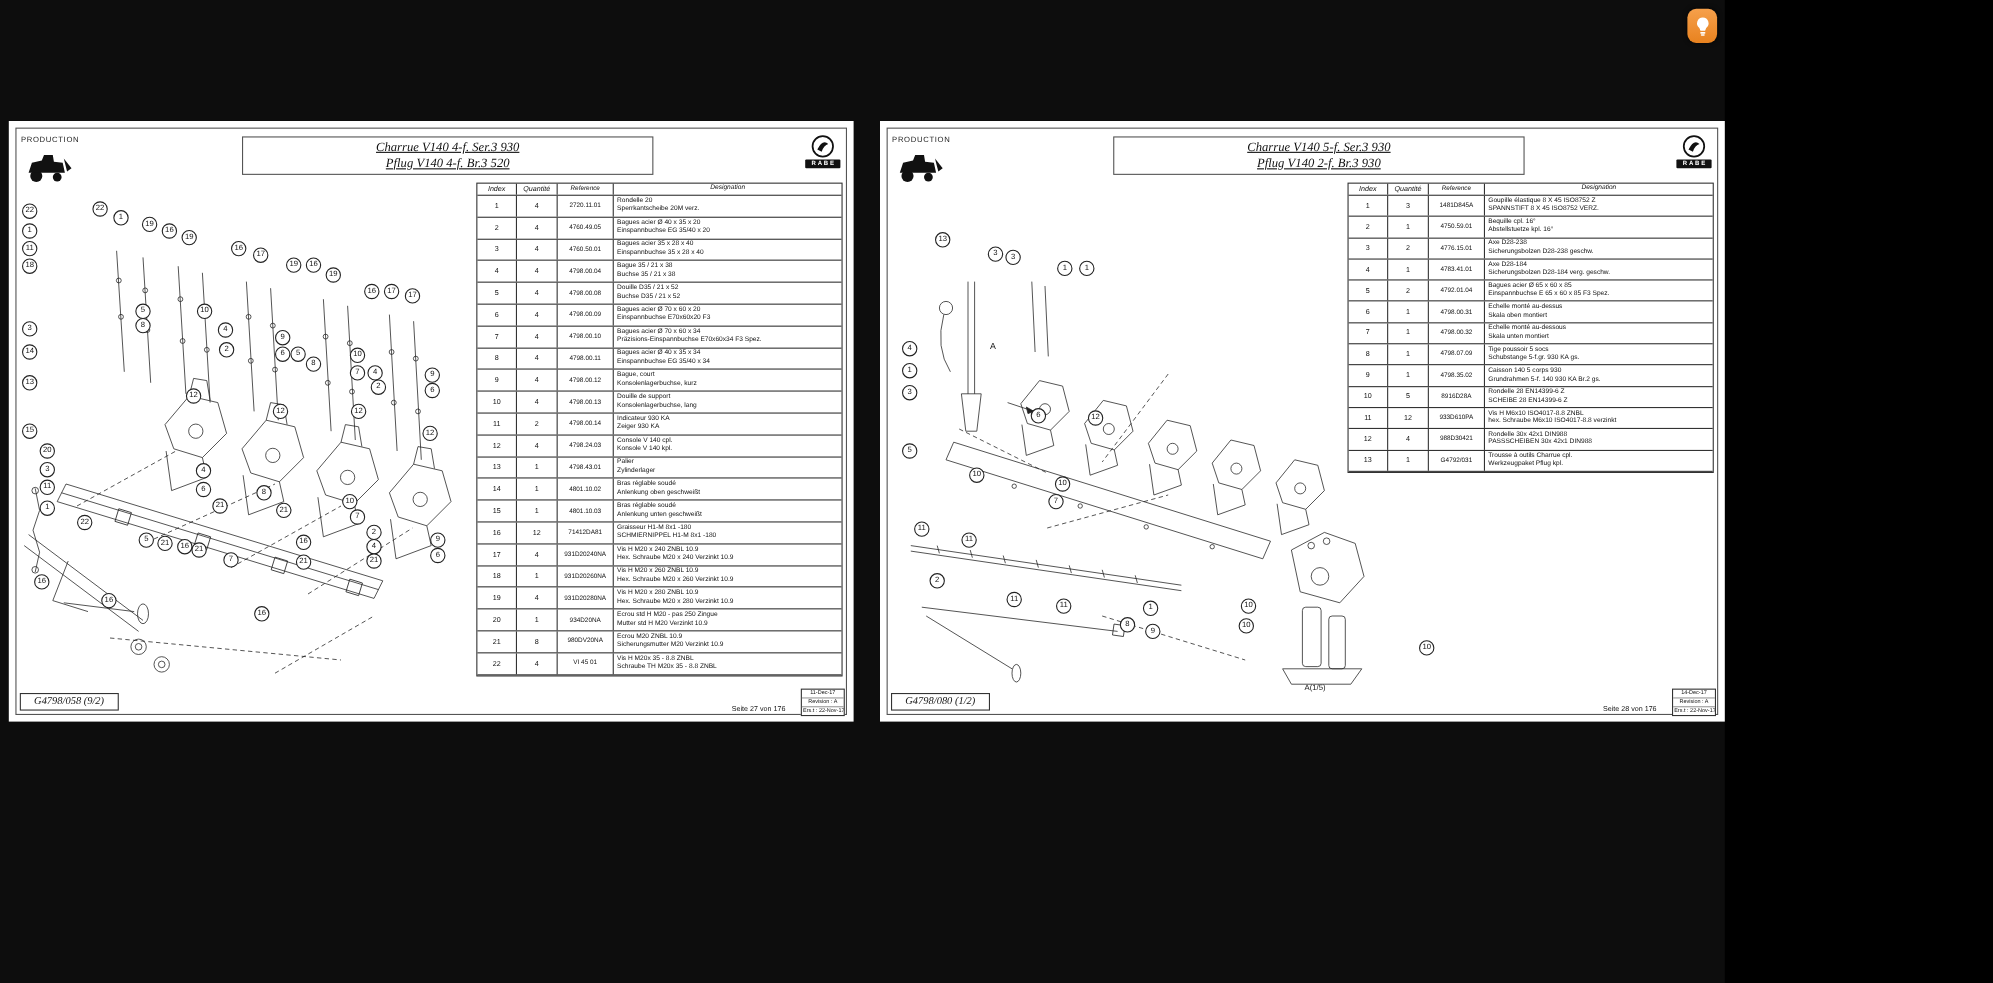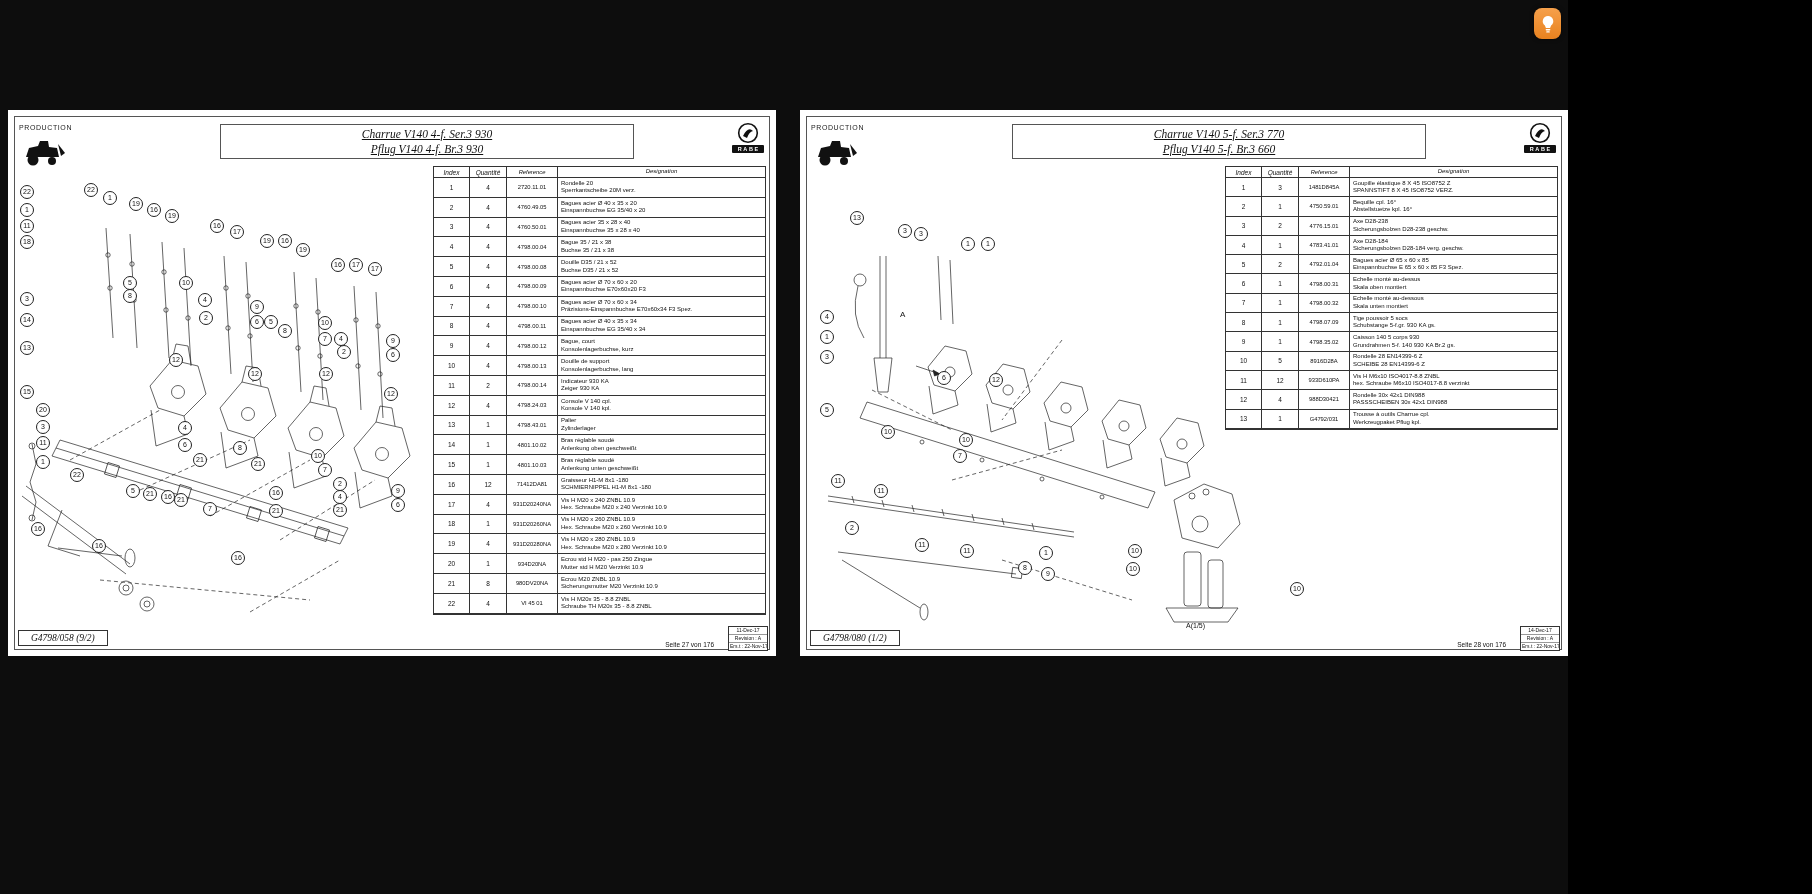--- a/index.html
+++ b/index.html
@@ -21,21 +21,21 @@
   .page {
     position:absolute; top:110px; width:768px; height:546px;
     background:#fff; color:#111;
   }
   .page.left  { left:8px; }
   .page.right { left:800px; }
   .frame { position:absolute; inset:6px; border:1px solid #555; }
   .prod-label { position:absolute; left:11px; top:14px; font-size:7px; letter-spacing:.6px; color:#222; }
   .tractor-logo { position:absolute; left:14px; top:28px; }
   .title-box {
-    position:absolute; left:212px; top:14px; width:414px; height:35px;
+    position:absolute; left:212px; top:14px; width:374px; height:35px;
     border:1px solid #555; background:#fff; text-align:center;
     font-family:"Liberation Serif", serif; font-style:italic; font-size:11.5px; padding-top:2px;
   }
   .title-box .tl { text-decoration:underline; line-height:15px; white-space:nowrap; }
   .rabe-logo { position:absolute; right:12px; top:12px; width:32px; text-align:center; }
   .rabe-logo .bar {
     margin-top:1px; background:#111; color:#fff; font-size:5.5px; font-weight:bold;
     letter-spacing:1.6px; padding:1px 0 1px 1.6px; border-radius:1px;
   }
   .diagram { position:absolute; left:2px; top:50px; }
@@ -92,21 +92,21 @@
     <svg width="44" height="30" viewBox="0 0 44 30">
       <circle cx="11" cy="22" r="5.5" fill="#111"></circle>
       <circle cx="30" cy="23" r="4" fill="#111"></circle>
       <path d="M4,19 L7,10 L16,8 L18,3 L26,3 L27,9 L35,10 L37,19 Z" fill="#111"></path>
       <path d="M36,6 L43,15 L39,18 Z" fill="#111"></path>
     </svg>
   </div>
 
   <div class="title-box">
     <div class="tl">Charrue V140 4-f. Ser.3  930</div>
-    <div class="tl">Pflug V140 4-f. Br.3  930</div>
+    <div class="tl">Pflug V140 4-f. Br.3  520</div>
   </div>
 
   <div class="rabe-logo">
     <svg width="22" height="22" viewBox="0 0 22 22" style="margin:0 auto">
       <circle cx="11" cy="11" r="9.3" fill="none" stroke="#111" stroke-width="1.6"></circle>
       <path d="M6,14 Q11,4 16,9 Q12,10 10,16 Z" fill="#111"></path>
     </svg>
     <div class="bar">RABE</div>
   </div>
 
@@ -489,22 +489,22 @@
   <div class="tractor-logo">
     <svg width="44" height="30" viewBox="0 0 44 30">
       <circle cx="11" cy="22" r="5.5" fill="#111"></circle>
       <circle cx="30" cy="23" r="4" fill="#111"></circle>
       <path d="M4,19 L7,10 L16,8 L18,3 L26,3 L27,9 L35,10 L37,19 Z" fill="#111"></path>
       <path d="M36,6 L43,15 L39,18 Z" fill="#111"></path>
     </svg>
   </div>
 
   <div class="title-box">
-    <div class="tl">Charrue V140  5-f. Ser.3  770</div>
-    <div class="tl">Pflug V140  5-f. Br.3  660</div>
+    <div class="tl">Charrue V140  5-f. Ser.3  930</div>
+    <div class="tl">Pflug V140  2-f. Br.3  930</div>
   </div>
 
   <div class="rabe-logo">
     <svg width="22" height="22" viewBox="0 0 22 22" style="margin:0 auto">
       <circle cx="11" cy="11" r="9.3" fill="none" stroke="#111" stroke-width="1.6"></circle>
       <path d="M6,14 Q11,4 16,9 Q12,10 10,16 Z" fill="#111"></path>
     </svg>
     <div class="bar">RABE</div>
   </div>
 

